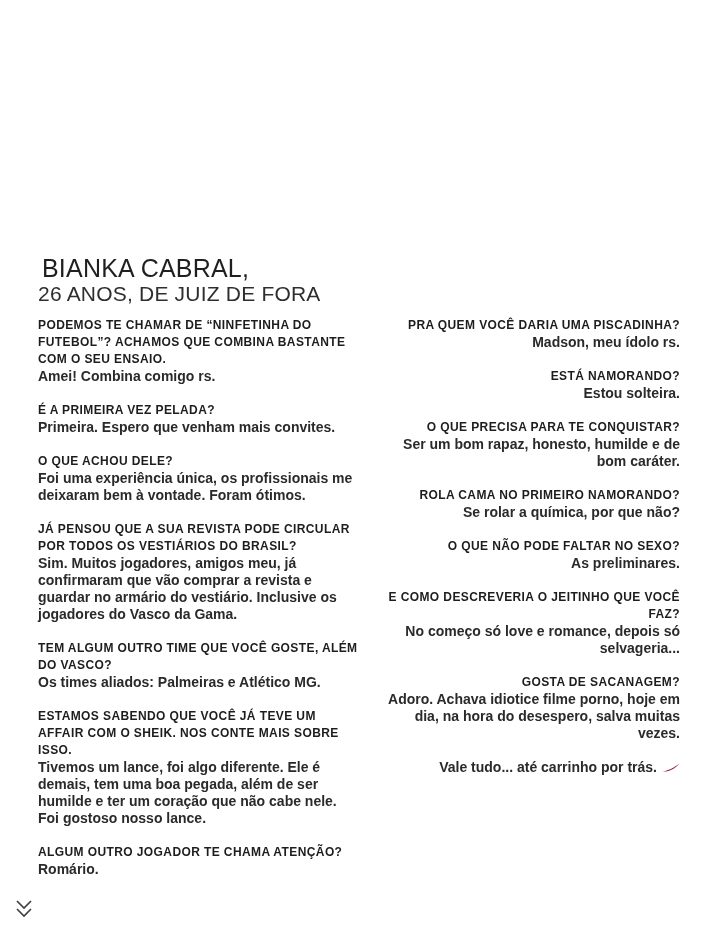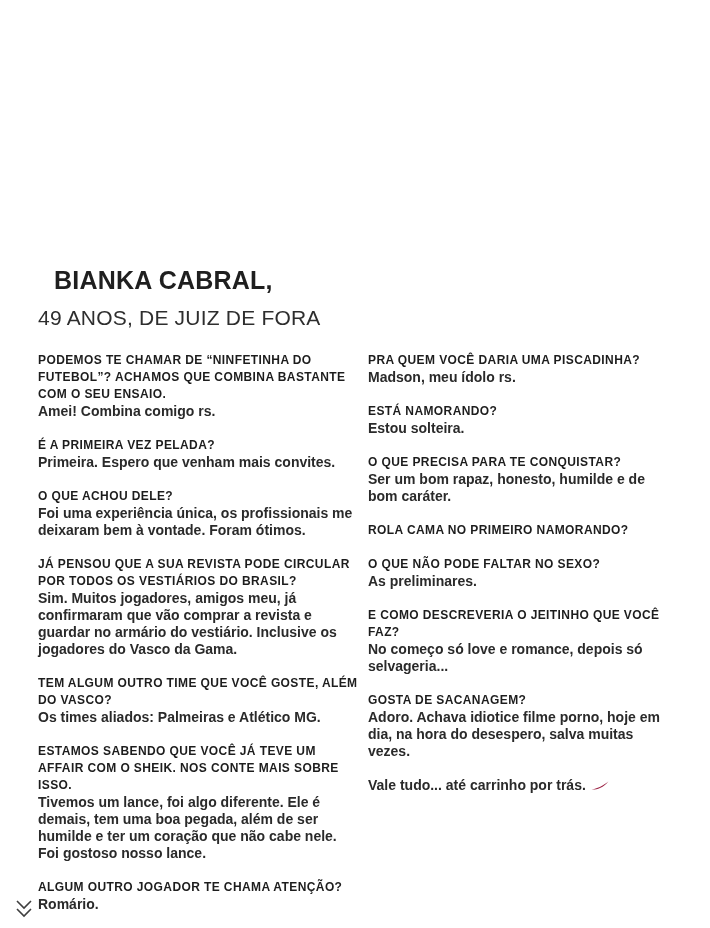--- a/index.html
+++ b/index.html
@@ -13,43 +13,43 @@
     position: relative;
     overflow: hidden;
     font-family: "Liberation Sans", sans-serif;
     color: #262626;
   }
   .content {
     padding: 253px 32px 0 38px;
   }
   .hdr-name {
     font-size: 25px;
-    font-weight: 700;
+    font-weight: 400;
     line-height: 22px;
     letter-spacing: 0.2px;
     color: #1f1f1f;
-    margin: 16px;
+    margin: 4px;
   }
   .hdr-sub {
     font-size: 21px;
     font-weight: 400;
     line-height: 21px;
     letter-spacing: 0.2px;
     color: #2e2e2e;
     margin: 1px 0 0 0;
   }
   .columns {
     display: flex;
     align-items: flex-start;
-    gap: 8px;
-    margin-top: 24px;
+    gap: 15px;
+    margin-top: 13px;
   }
   .col { flex: 0 0 auto; }
   .col-left  { width: 322px; }
-  .col-right { width: 305px; }
+  .col-right { width: 305px; text-align: right; }
   .qa { margin: 0 0 17px 0; }
   .q {
     margin: 0;
     font-size: 12px;
     font-weight: 700;
     line-height: 17px;
     letter-spacing: 0.4px;
     color: #1d1d1d;
   }
   .a {
@@ -77,21 +77,21 @@
   }
   .scroll-indicator svg { display: block; }
 </style>
 </head>
 <body>
 
 <div class="content">
 
   <header>
     <h1 class="hdr-name">BIANKA CABRAL,</h1>
-    <h2 class="hdr-sub">49 ANOS, DE JUIZ DE FORA</h2>
+    <h2 class="hdr-sub">26 ANOS, DE JUIZ DE FORA</h2>
   </header>
 
   <main class="columns">
     <section class="col col-left">
         <div class="qa">
           <p class="q">PODEMOS TE CHAMAR DE “NINFETINHA DO FUTEBOL”? ACHAMOS QUE COMBINA BASTANTE COM O SEU ENSAIO.</p>
           <p class="a">Amei! Combina comigo rs.</p>
         </div>
         <div class="qa">
           <p class="q">É A PRIMEIRA VEZ PELADA?</p>
@@ -126,20 +126,21 @@
         <div class="qa">
           <p class="q">ESTÁ NAMORANDO?</p>
           <p class="a">Estou solteira.</p>
         </div>
         <div class="qa">
           <p class="q">O QUE PRECISA PARA TE CONQUISTAR?</p>
           <p class="a">Ser um bom rapaz, honesto, humilde e de bom caráter.</p>
         </div>
         <div class="qa">
           <p class="q">ROLA CAMA NO PRIMEIRO NAMORANDO?</p>
+          <p class="a">Se rolar a química, por que não?</p>
         </div>
         <div class="qa">
           <p class="q">O QUE NÃO PODE FALTAR NO SEXO?</p>
           <p class="a">As preliminares.</p>
         </div>
         <div class="qa">
           <p class="q">E COMO DESCREVERIA O JEITINHO QUE VOCÊ FAZ?</p>
           <p class="a">No começo só love e romance, depois só selvageria...</p>
         </div>
         <div class="qa">

